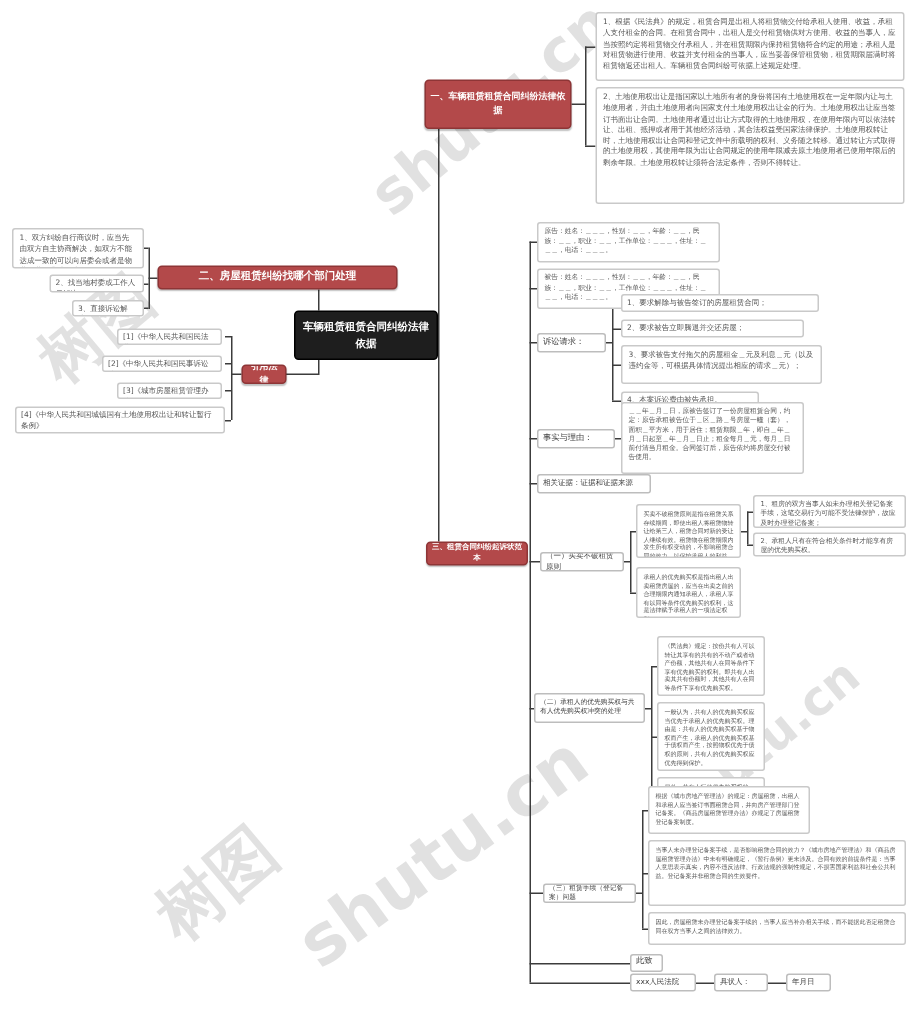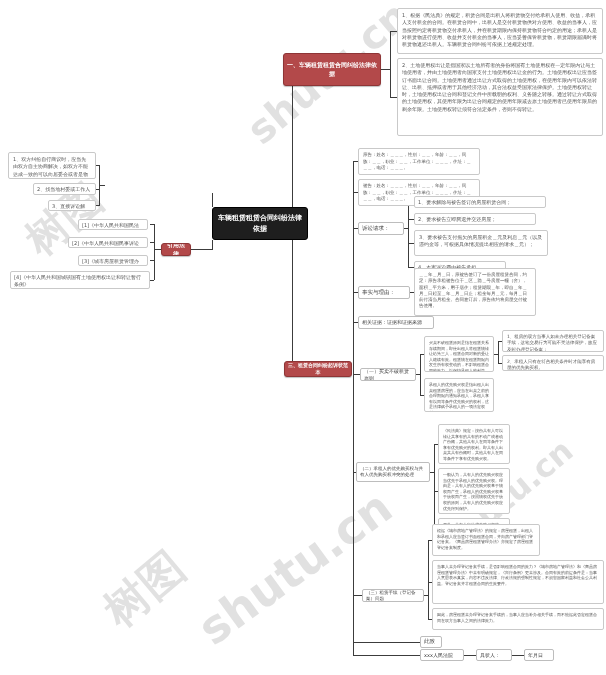--- a/index.html
+++ b/index.html
@@ -83,26 +83,27 @@
   <i class="ln" style="left:434px;top:491px;width:4px;height:1px;"></i>
   <i class="ln" style="left:434px;top:526px;width:4px;height:1px;"></i>
   <i class="ln" style="left:424px;top:595px;width:4px;height:1px;"></i>
   <i class="ln" style="left:428px;top:540px;width:1px;height:79px;"></i>
   <i class="ln" style="left:428px;top:540px;width:4px;height:1px;"></i>
   <i class="ln" style="left:428px;top:582px;width:4px;height:1px;"></i>
   <i class="ln" style="left:428px;top:619px;width:4px;height:1px;"></i>
   <i class="ln" style="left:464px;top:655px;width:12px;height:1px;"></i>
   <i class="ln" style="left:512px;top:655px;width:12px;height:1px;"></i>
 
-  <div class="node center-node" style="left:212px;top:207px;width:96px;height:33px;">车辆租赁租赁合同纠纷法律依据</div>
+  <div class="node center-node" style="left:196px;top:207px;width:96px;height:33px;">车辆租赁租赁合同纠纷法律依据</div>
 
   <div class="node red" style="left:283px;top:53px;width:98px;height:33px;font-size:6px;">一、车辆租赁租赁合同纠纷法律依据</div>
   <div class="node leaf" style="left:397px;top:8px;width:206px;height:46px;">1、根据《民法典》的规定，租赁合同是出租人将租赁物交付给承租人使用、收益，承租人支付租金的合同。在租赁合同中，出租人是交付租赁物供对方使用、收益的当事人，应当按照约定将租赁物交付承租人，并在租赁期限内保持租赁物符合约定的用途；承租人是对租赁物进行使用、收益并支付租金的当事人，应当妥善保管租赁物，租赁期限届满时将租赁物返还出租人。车辆租赁合同纠纷可依据上述规定处理。</div>
   <div class="node leaf" style="left:397px;top:58px;width:206px;height:78px;">2、土地使用权出让是指国家以土地所有者的身份将国有土地使用权在一定年限内让与土地使用者，并由土地使用者向国家支付土地使用权出让金的行为。土地使用权出让应当签订书面出让合同。土地使用者通过出让方式取得的土地使用权，在使用年限内可以依法转让、出租、抵押或者用于其他经济活动，其合法权益受国家法律保护。土地使用权转让时，土地使用权出让合同和登记文件中所载明的权利、义务随之转移。通过转让方式取得的土地使用权，其使用年限为出让合同规定的使用年限减去原土地使用者已使用年限后的剩余年限。土地使用权转让须符合法定条件，否则不得转让。</div>
 
+  <div class="node red" style="left:105px;top:177px;width:160px;height:16px;font-size:7px;">二、房屋租赁纠纷找哪个部门处理</div>
   <div class="node leaf" style="left:8px;top:152px;width:88px;height:27px;">1、双方纠纷自行商议时，应当先由双方自主协商解决，如双方不能达成一致的可以向居委会或者是物业企业等求助解决。</div>
   <div class="node leaf" style="left:33px;top:183px;width:63px;height:12px;padding:2px 3px;">2、找当地村委或工作人员解决。</div>
   <div class="node leaf" style="left:48px;top:200px;width:48px;height:11px;padding:2px 3px;">3、直接诉讼解决。</div>
 
   <div class="node red" style="left:161px;top:243px;width:30px;height:13px;font-size:6px;">引用法律</div>
   <div class="node leaf" style="left:78px;top:219px;width:70px;height:11px;padding:2px 3px;">[1]《中华人民共和国民法典》</div>
   <div class="node leaf" style="left:68px;top:237px;width:80px;height:11px;padding:2px 3px;">[2]《中华人民共和国民事诉讼法》</div>
   <div class="node leaf" style="left:78px;top:255px;width:70px;height:11px;padding:2px 3px;">[3]《城市房屋租赁管理办法》</div>
   <div class="node leaf" style="left:10px;top:271px;width:140px;height:18px;padding:2px 3px;">[4]《中华人民共和国城镇国有土地使用权出让和转让暂行条例》</div>
 

